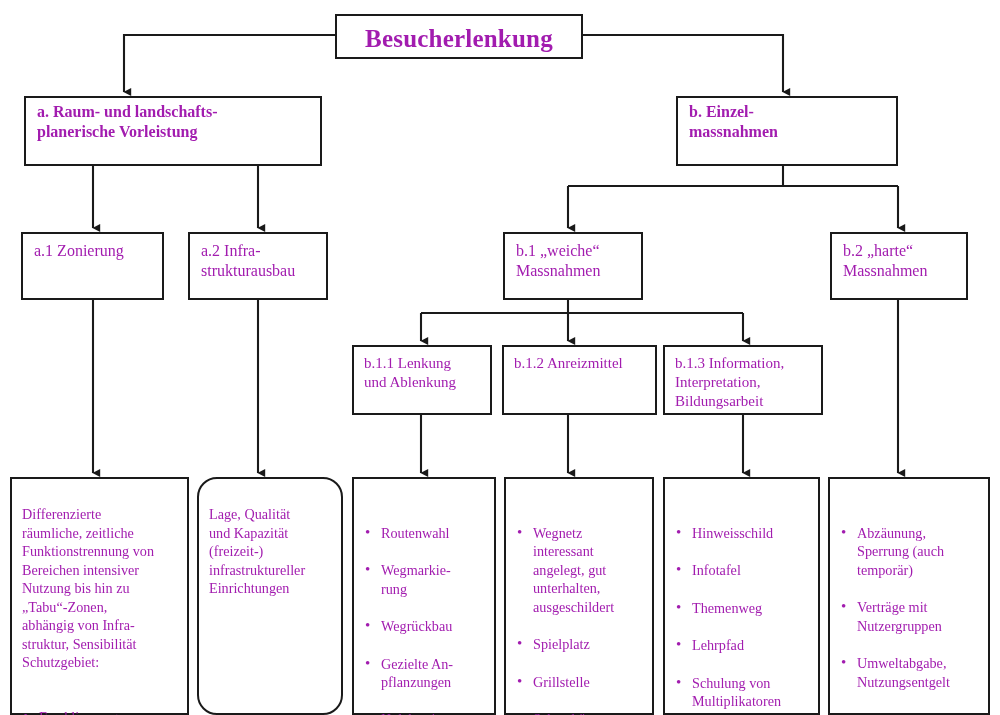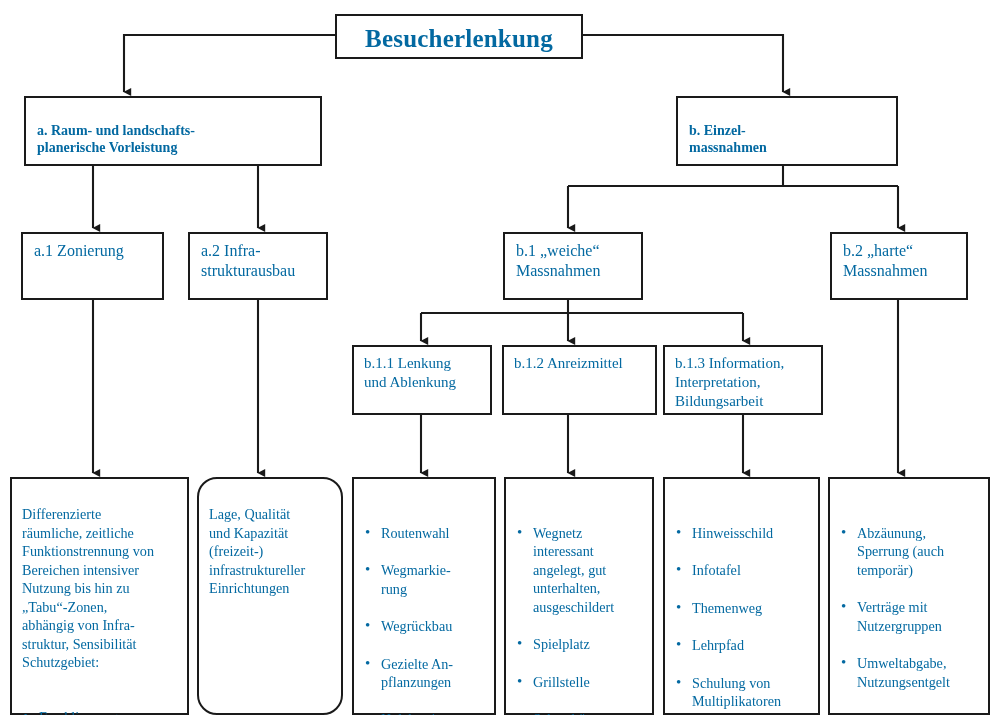--- a/index.html
+++ b/index.html
@@ -20,21 +20,21 @@
     position: absolute;
     left: 0; top: 0;
     width: 1000px; height: 715px;
     pointer-events: none;
   }
   .box {
     position: absolute;
     box-sizing: border-box;
     border: 2px solid #1a1a1a;
     background: #ffffff;
-    color: #0369a1;
+    color: #a21caf;
   }
   .box.title {
     border-width: 2px;
   }
   .box-text {
     position: absolute;
     left: 9px;
     top: 5px;
     right: 5px;
     line-height: 1.18;
@@ -43,23 +43,23 @@
   .t-title .box-text {
     font-weight: bold;
     font-size: 25px;
     left: 0; right: 0;
     top: 8px;
     text-align: center;
     letter-spacing: 0.2px;
   }
   .t-level2 .box-text {
     font-weight: bold;
-    font-size: 14px;
+    font-size: 16px;
     left: 11px;
-    top: 24px;
+    top: 4px;
     line-height: 1.22;
   }
   .t-level3 .box-text {
     font-size: 16px;
     left: 11px;
     top: 7px;
     line-height: 1.25;
   }
   .t-level4 .box-text {
     font-size: 15px;

